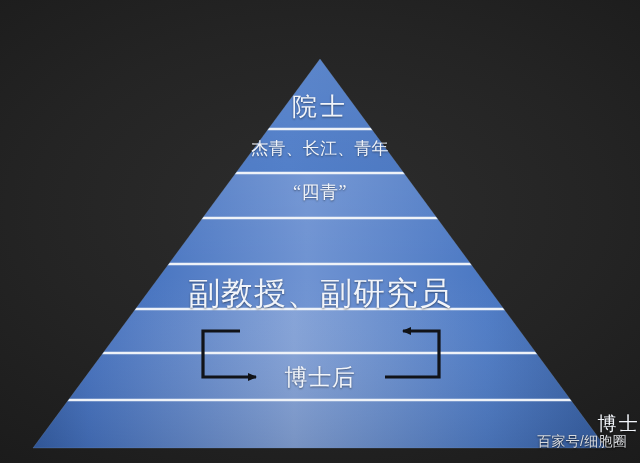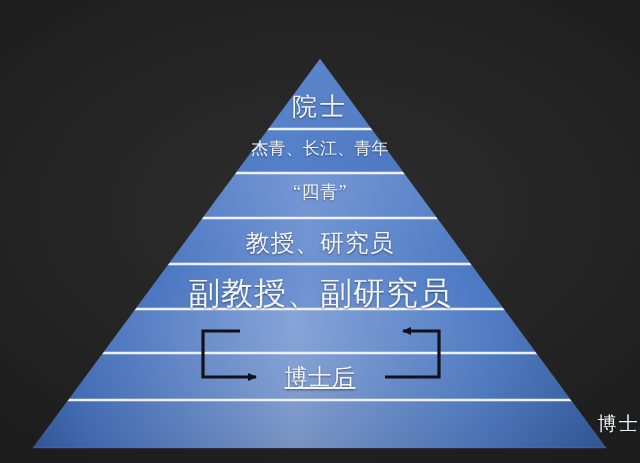--- a/index.html
+++ b/index.html
@@ -53,21 +53,21 @@
     font-family: "Liberation Serif", "DejaVu Serif", serif;
     pointer-events: none;
   }
 
   .lbl-0 { top: 62px;  font-size: 25px; letter-spacing: 0.12em; }
   .lbl-1 { top: 109px; font-size: 17px; letter-spacing: 0.01em; }
   .lbl-2 { top: 152px; font-size: 18px; letter-spacing: 0.03em; }
   .lbl-3 { top: 199px; font-size: 24px; letter-spacing: 0.03em; }
   .lbl-4 { top: 244px; font-size: 32px; letter-spacing: 0.03em; }
   .lbl-5 { top: 290px; font-size: 23px; letter-spacing: 0.03em; }
-  .lbl-6 { top: 334px; font-size: 23px; letter-spacing: 0.03em; text-decoration: underline; }
+  .lbl-6 { top: 334px; font-size: 23px; letter-spacing: 0.03em; }
   .lbl-7 { top: 383px; font-size: 19px; letter-spacing: 0.12em; text-align: right; }
 
   
   #watermark {
     position: absolute;
     right: 13px;
     bottom: 12px;
     color: #d8dade;
     font-size: 14px;
     letter-spacing: 0.02em;
@@ -150,20 +150,20 @@
 
       <g fill="none" stroke="#111318" stroke-width="3.2" stroke-linecap="butt" stroke-linejoin="miter">
         <path d="M 240,303 L 203,303 L 203,349 L 256,349" marker-end="url(#arrowheadR)"></path>
         <path d="M 385,349 L 439,349 L 439,303 L 403,303" marker-end="url(#arrowheadL)"></path>
       </g>
     </svg>
 
     <div class="band-label lbl-0">院士</div>
     <div class="band-label lbl-1">杰青、长江、青年</div>
     <div class="band-label lbl-2">“四青”</div>
-    <div class="band-label lbl-3">教授、研究员</div>
     <div class="band-label lbl-4">副教授、副研究员</div>
     <div class="band-label lbl-6">博士后</div>
     <div class="band-label lbl-7">博士</div>
   </div>
 
+  <div id="watermark">百家号/细胞圈</div>
 
 </div>
 
 </body></html>

